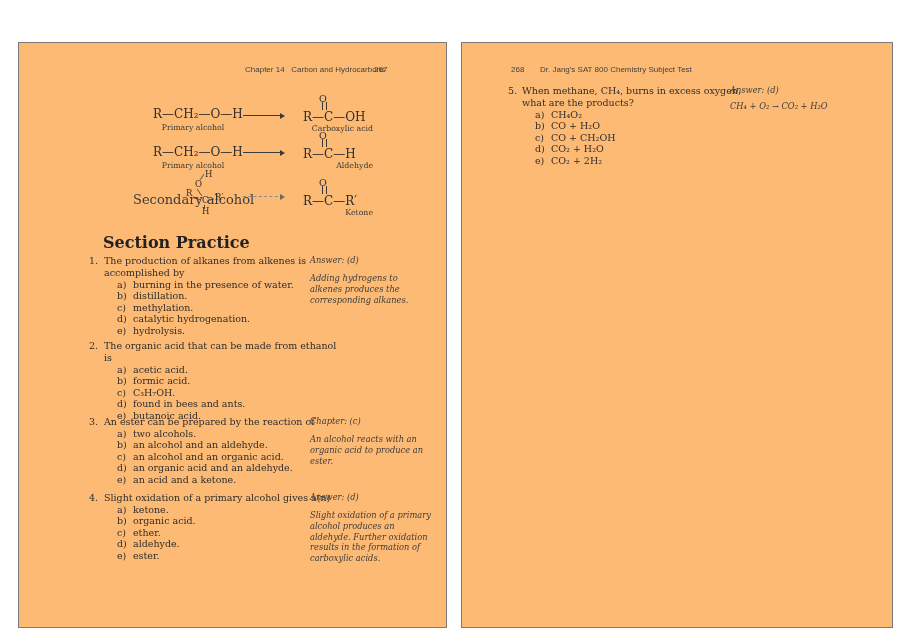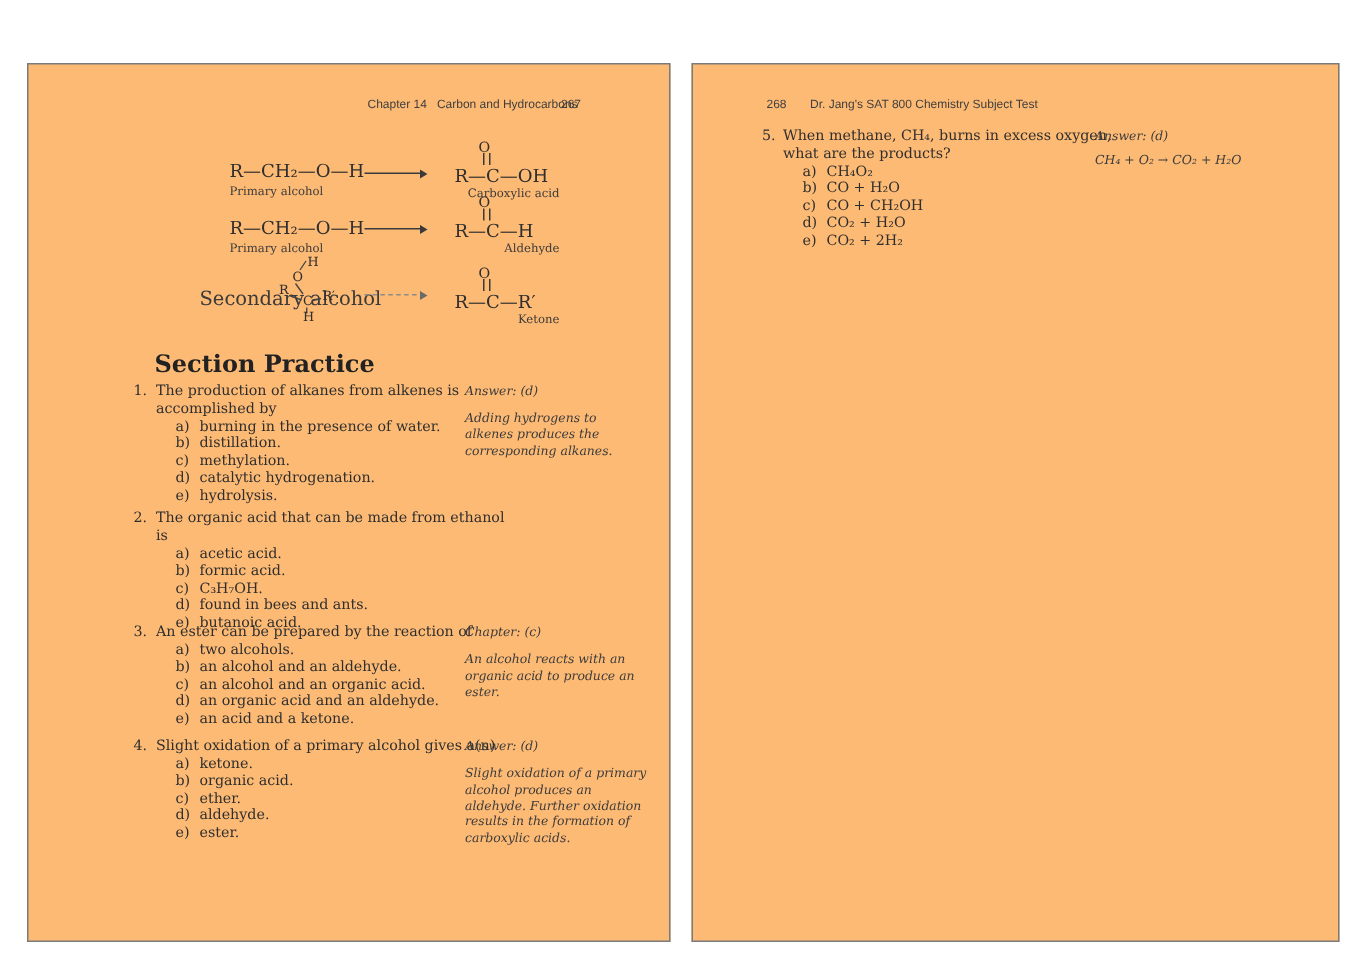--- a/index.html
+++ b/index.html
@@ -10,21 +10,21 @@
   .page.left{left:18px;}
   .page.right{left:461px;width:432px;}
   
   .rh{position:absolute;top:22px;font-family:"Liberation Sans","DejaVu Sans",sans-serif;
       font-size:8px;color:#3f3f3f;white-space:pre;}
   
   .diagram{position:absolute;inset:0;}
   .reactant{position:absolute;width:80px;text-align:left;}
   .formula{font-size:12px;color:#2e2e2e;white-space:pre;}
   .dlabel{font-size:7.8px;color:#3a3a3a;white-space:nowrap;}
-  .reactant .dlabel{text-align:left;width:80px;margin-top:2px;}
+  .reactant .dlabel{text-align:center;width:80px;margin-top:2px;}
   .arrow{position:absolute;width:40px;height:0;border-top:1px solid #3a3a3a;}
   .arrow::after{content:"";position:absolute;right:-2px;top:-3.5px;width:0;height:0;
       border-left:5px solid #3a3a3a;border-top:3px solid transparent;border-bottom:3px solid transparent;}
   .arrow.dashed{border-top:1px dashed #8a8a8a;}
   .arrow.dashed::after{border-left-color:#6a6a6a;}
   .product{position:absolute;width:80px;}
   .product .otop{position:absolute;left:16px;top:0;font-size:9.5px;}
   .product .dbond{position:absolute;left:18.5px;top:9px;height:8px;width:3px;
       border-left:1px solid #3a3a3a;border-right:1px solid #3a3a3a;}
   .product .formula{position:absolute;left:0;top:17px;}

